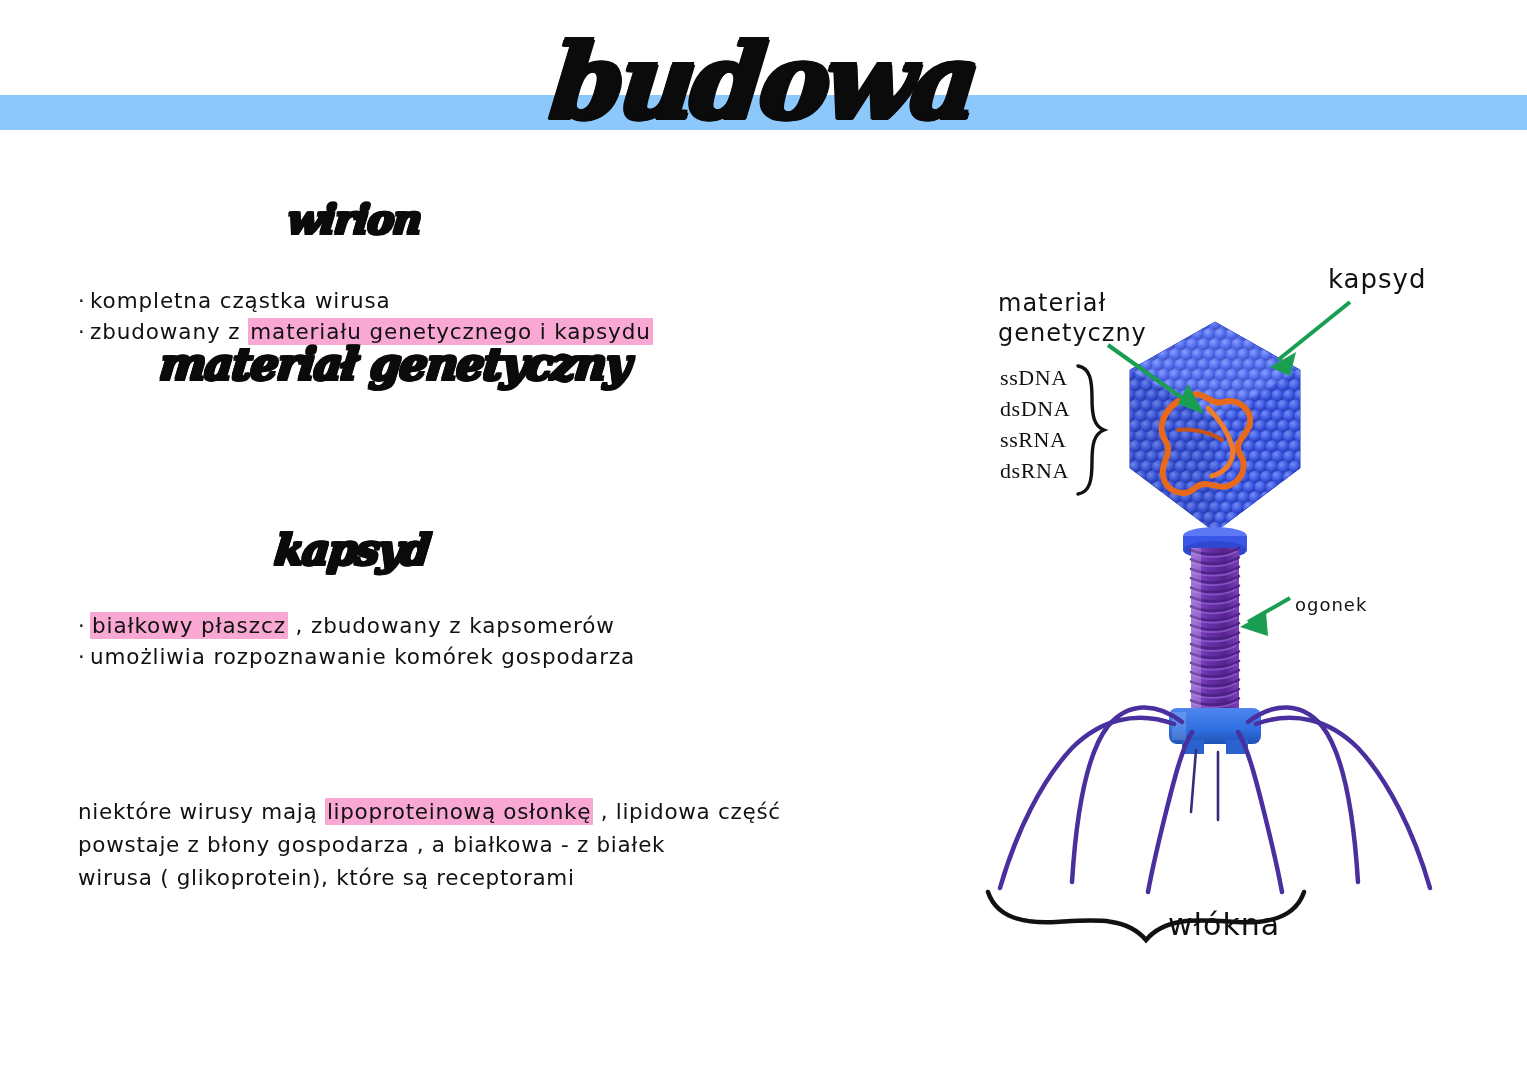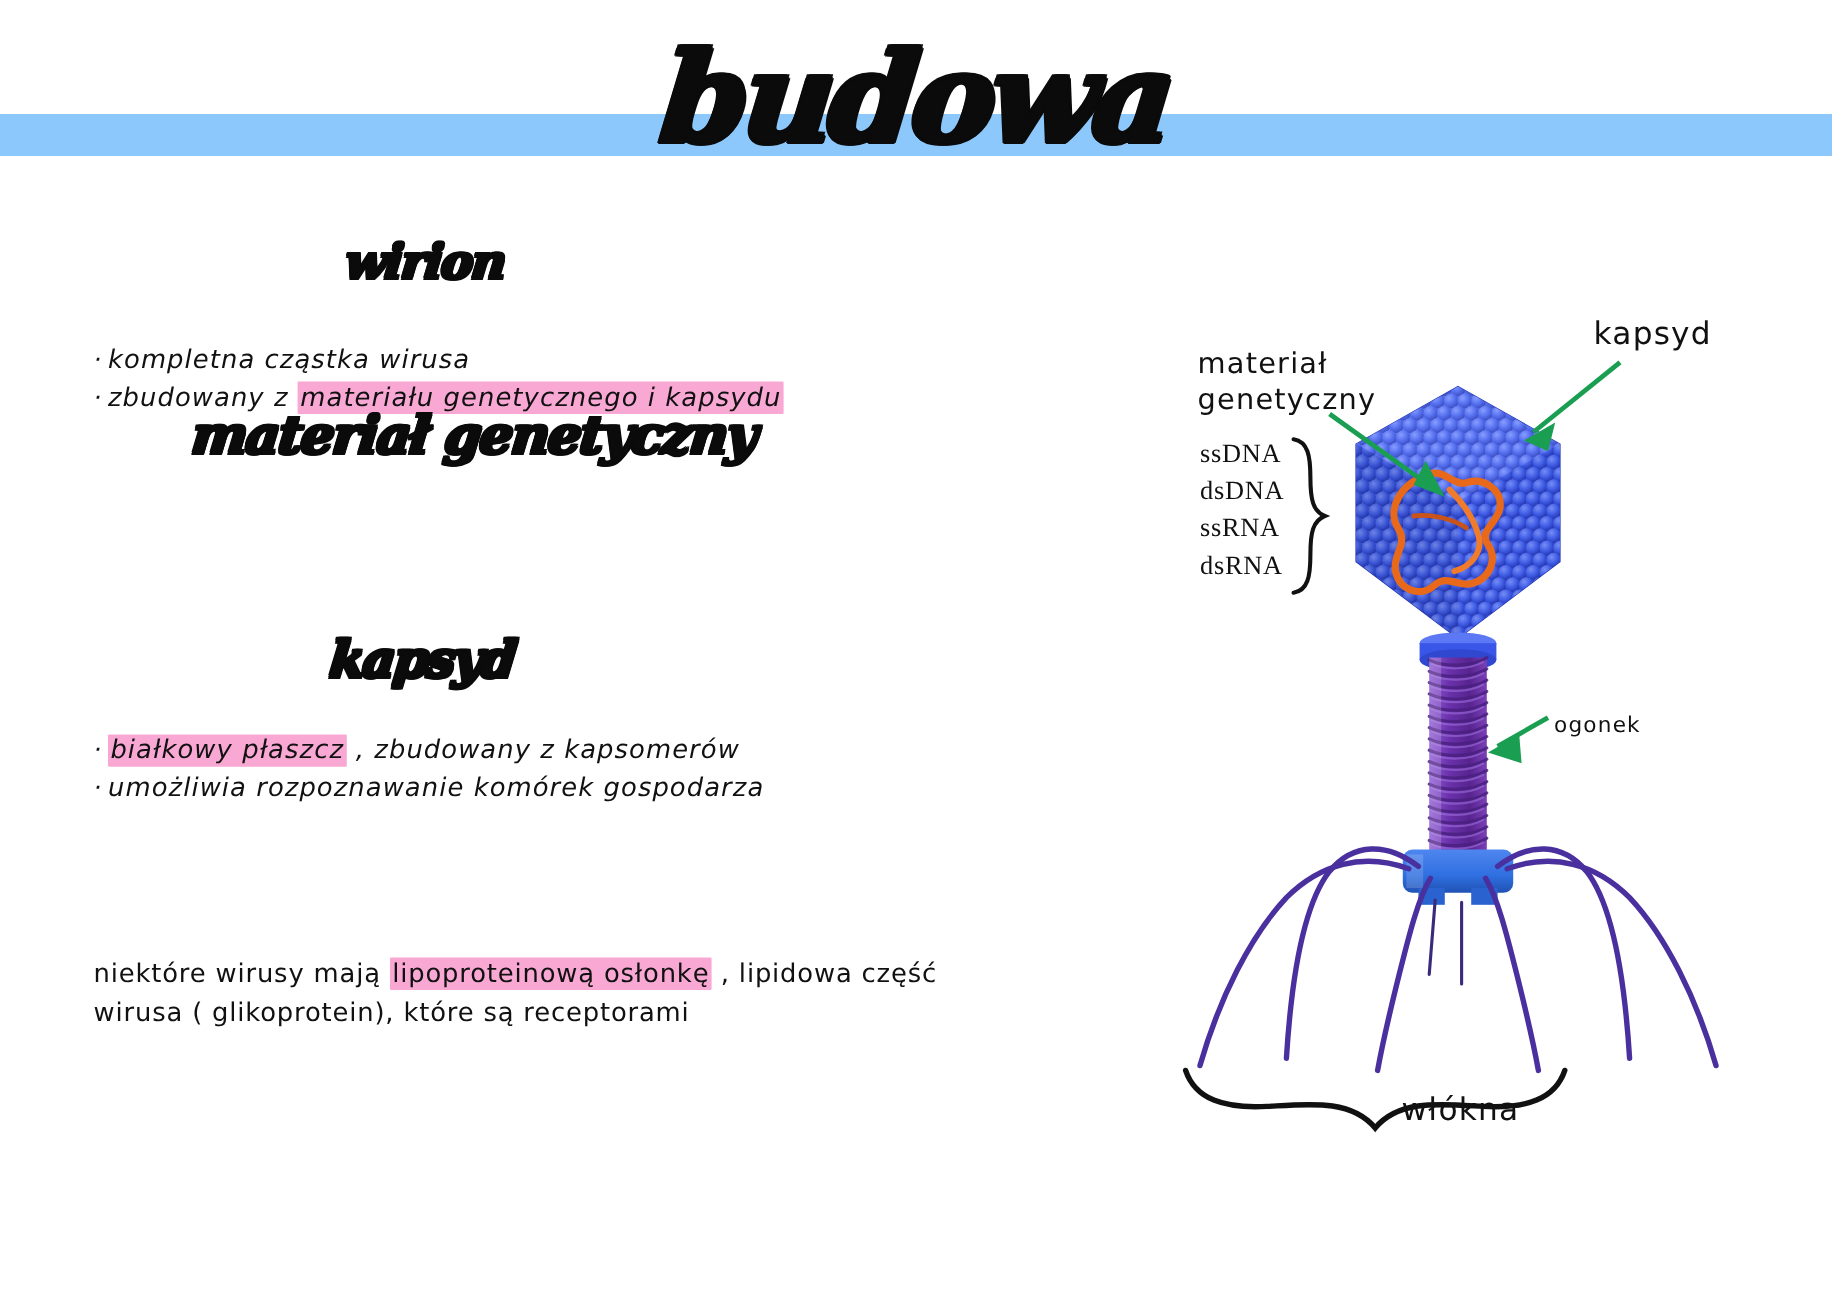--- a/index.html
+++ b/index.html
@@ -105,21 +105,21 @@
     font-size: 21.5px;
     line-height: 31px;
     color: #111111;
     letter-spacing: 0.9px;
     white-space: nowrap;
   }
   .bul-wirion { left: 78px; top: 90px; }
   .bul-material { left: 82px; top: 245px; }
   .bul-kapsyd { left: 78px; top: 415px; }
 
-  .bullets .row { display: block; height: 31px; font-style: italic; }
+  .bullets .row { display: block; height: 31px; }
   .dot {
     display: inline-block;
     width: 12px;
     color: #111111;
     font-size: 21px;
   }
 
   .hl {
     background: #f9a8d4;
     padding: 1px 2px;
@@ -155,21 +155,21 @@
     font-family: "DejaVu Sans", sans-serif;
     color: #111111;
     font-size: 24px;
     line-height: 30px;
     letter-spacing: 1px;
     white-space: nowrap;
   }
   .lbl-kapsyd { left: 368px; top: 24px; font-size: 26px; }
   .lbl-material { left: 38px; top: 48px; font-size: 24px; }
   .lbl-ogonek { left: 335px; top: 350px; font-size: 18px; }
-  .lbl-wlokna { left: 208px; top: 670px; font-size: 26px; }
+  .lbl-wlokna { left: 208px; top: 670px; font-size: 30px; }
 
   .acidlist {
     position: absolute;
     left: 40px;
     top: 122px;
     font-family: Liberation Serif, serif;
     font-size: 22px;
     line-height: 31px;
     color: #111111;
     letter-spacing: 0.6px;
@@ -215,20 +215,21 @@
       <span class="row">
         <span class="dot">·</span><span class="hl">białkowy płaszcz</span><span> , zbudowany z kapsomerów</span>
       </span>
       <span class="row">
         <span class="dot">·</span><span>umożliwia rozpoznawanie komórek gospodarza</span>
       </span>
     </div>
 
     <div class="para">
       <span class="line"><span>niektóre wirusy mają </span><span class="hl">lipoproteinową osłonkę</span><span> , lipidowa część</span></span>
+      <span class="line">powstaje z błony gospodarza , a białkowa - z białek</span>
       <span class="line">wirusa ( glikoprotein), które są receptorami</span>
     </div>
 
   </div>
 
   <div class="diagram">
 
     <div class="dlabel lbl-kapsyd">kapsyd</div>
 
     <div class="dlabel lbl-material">

